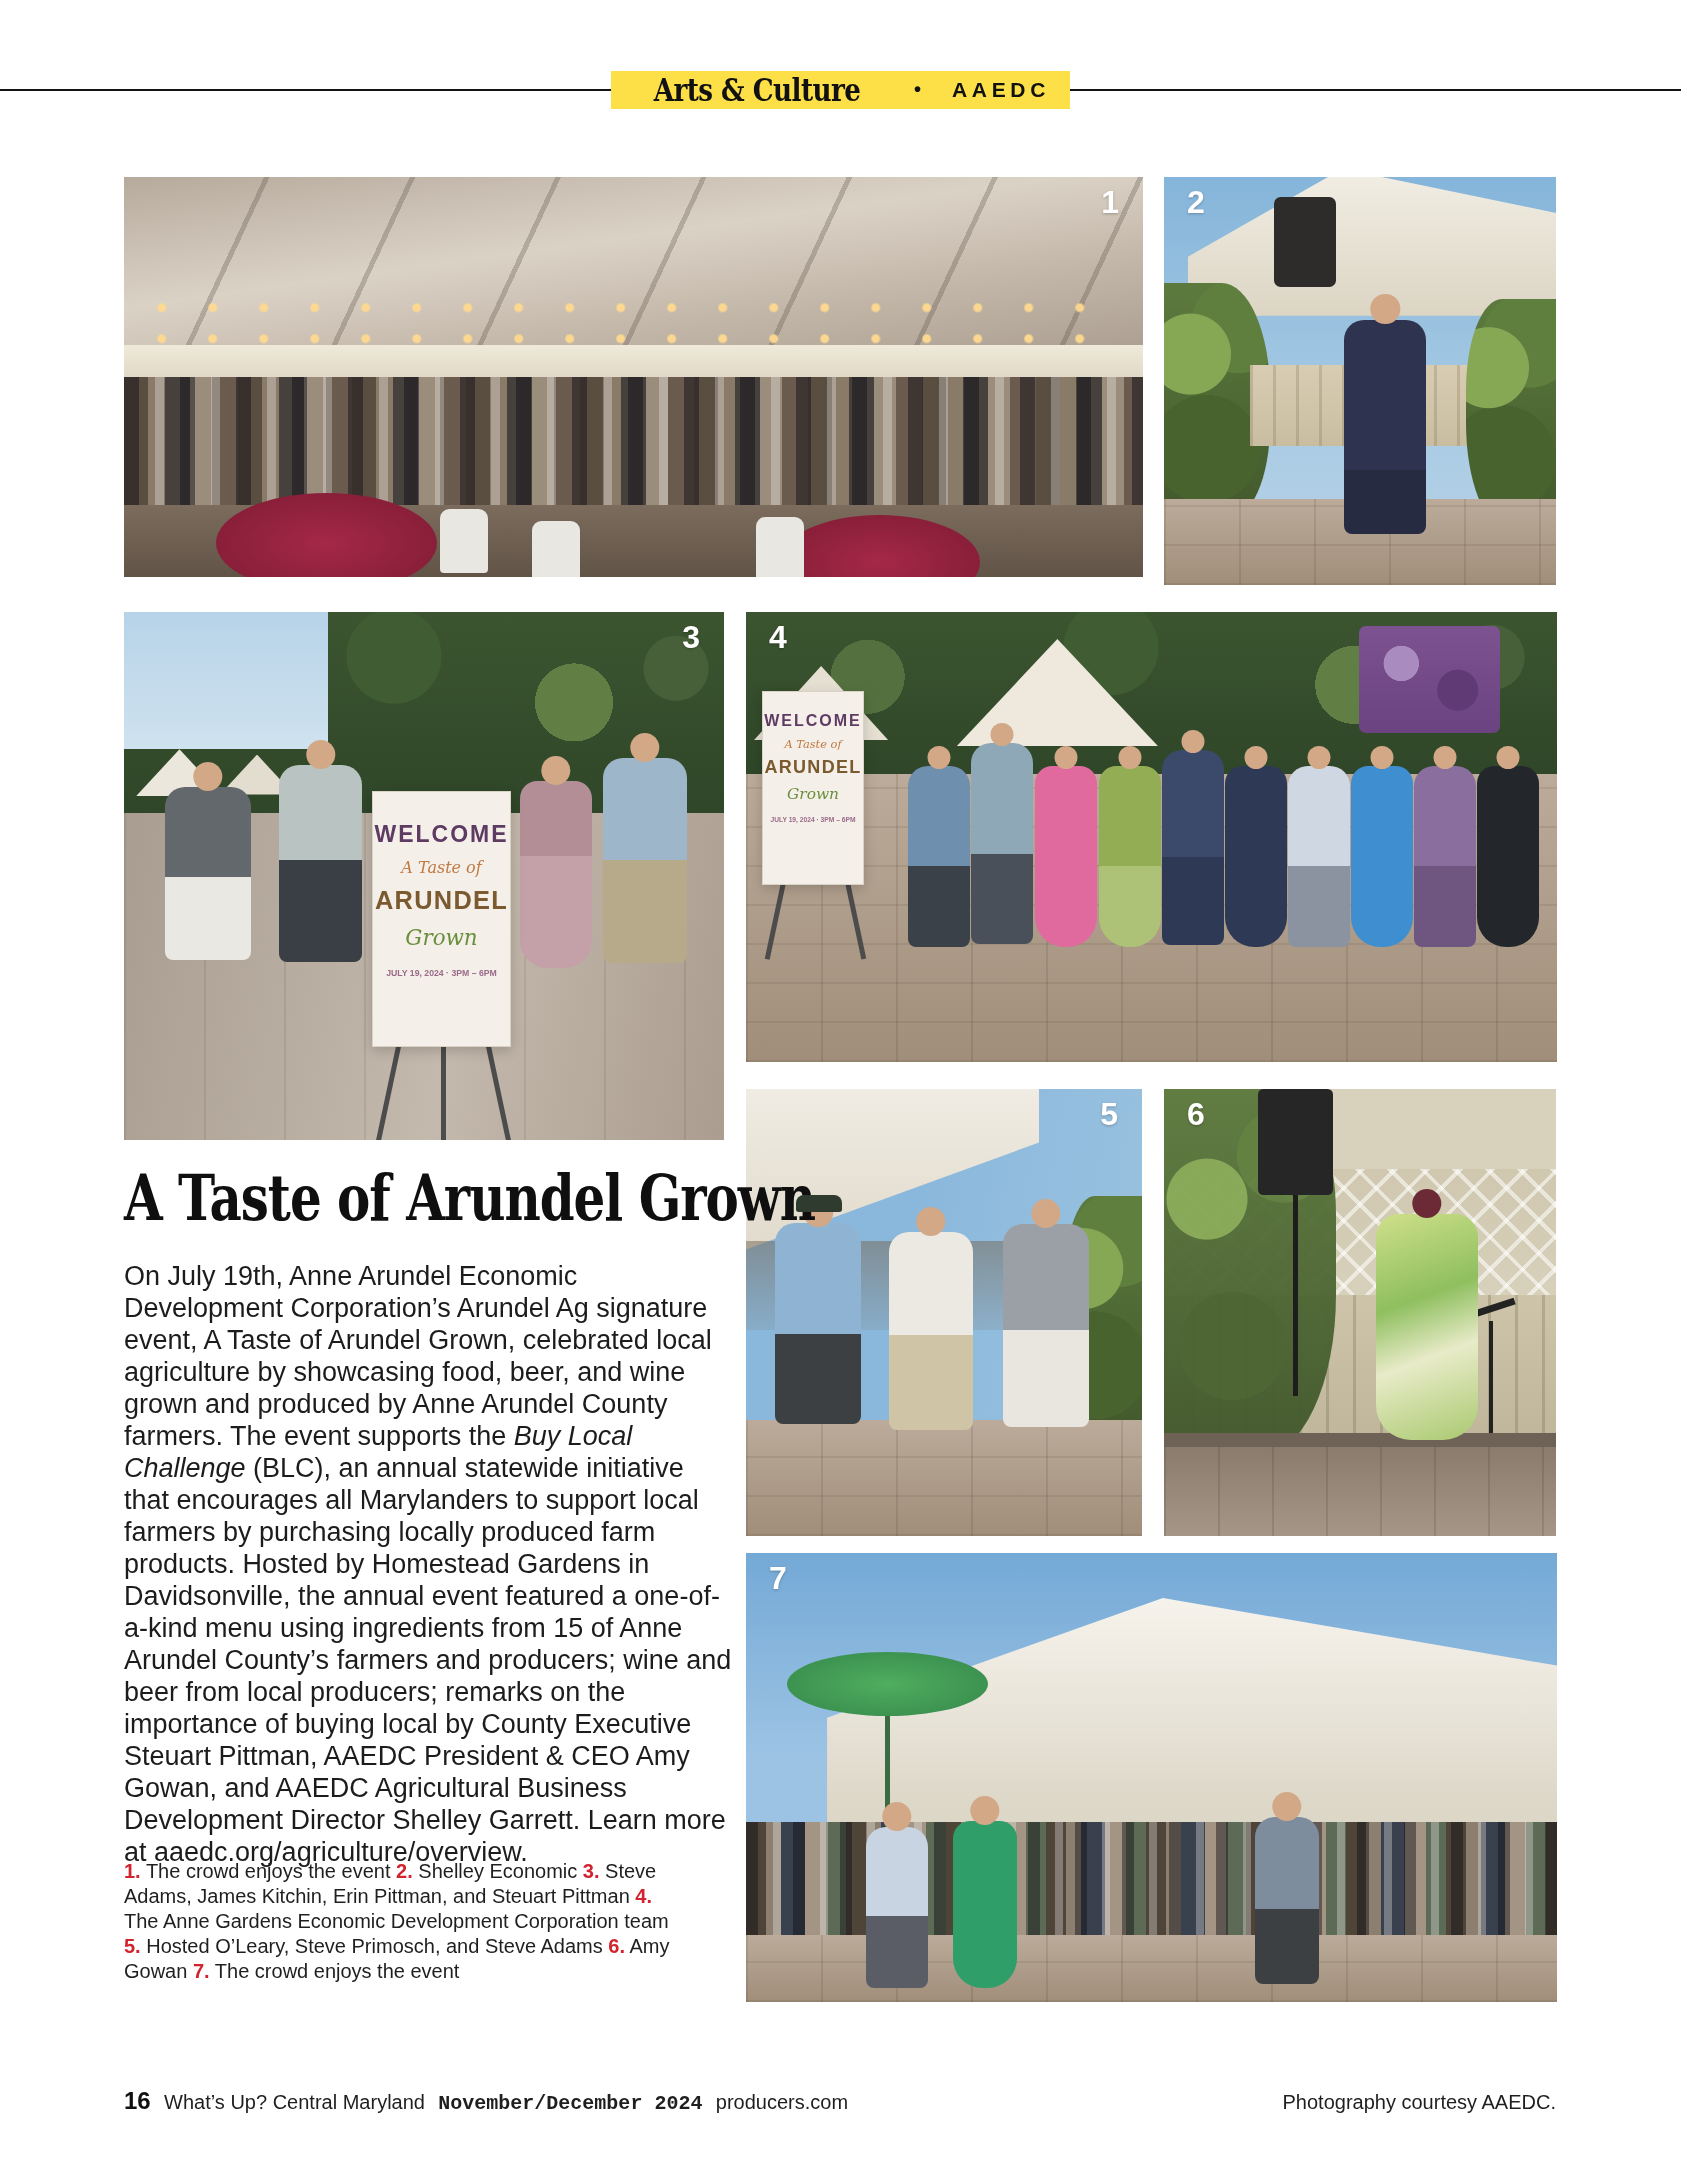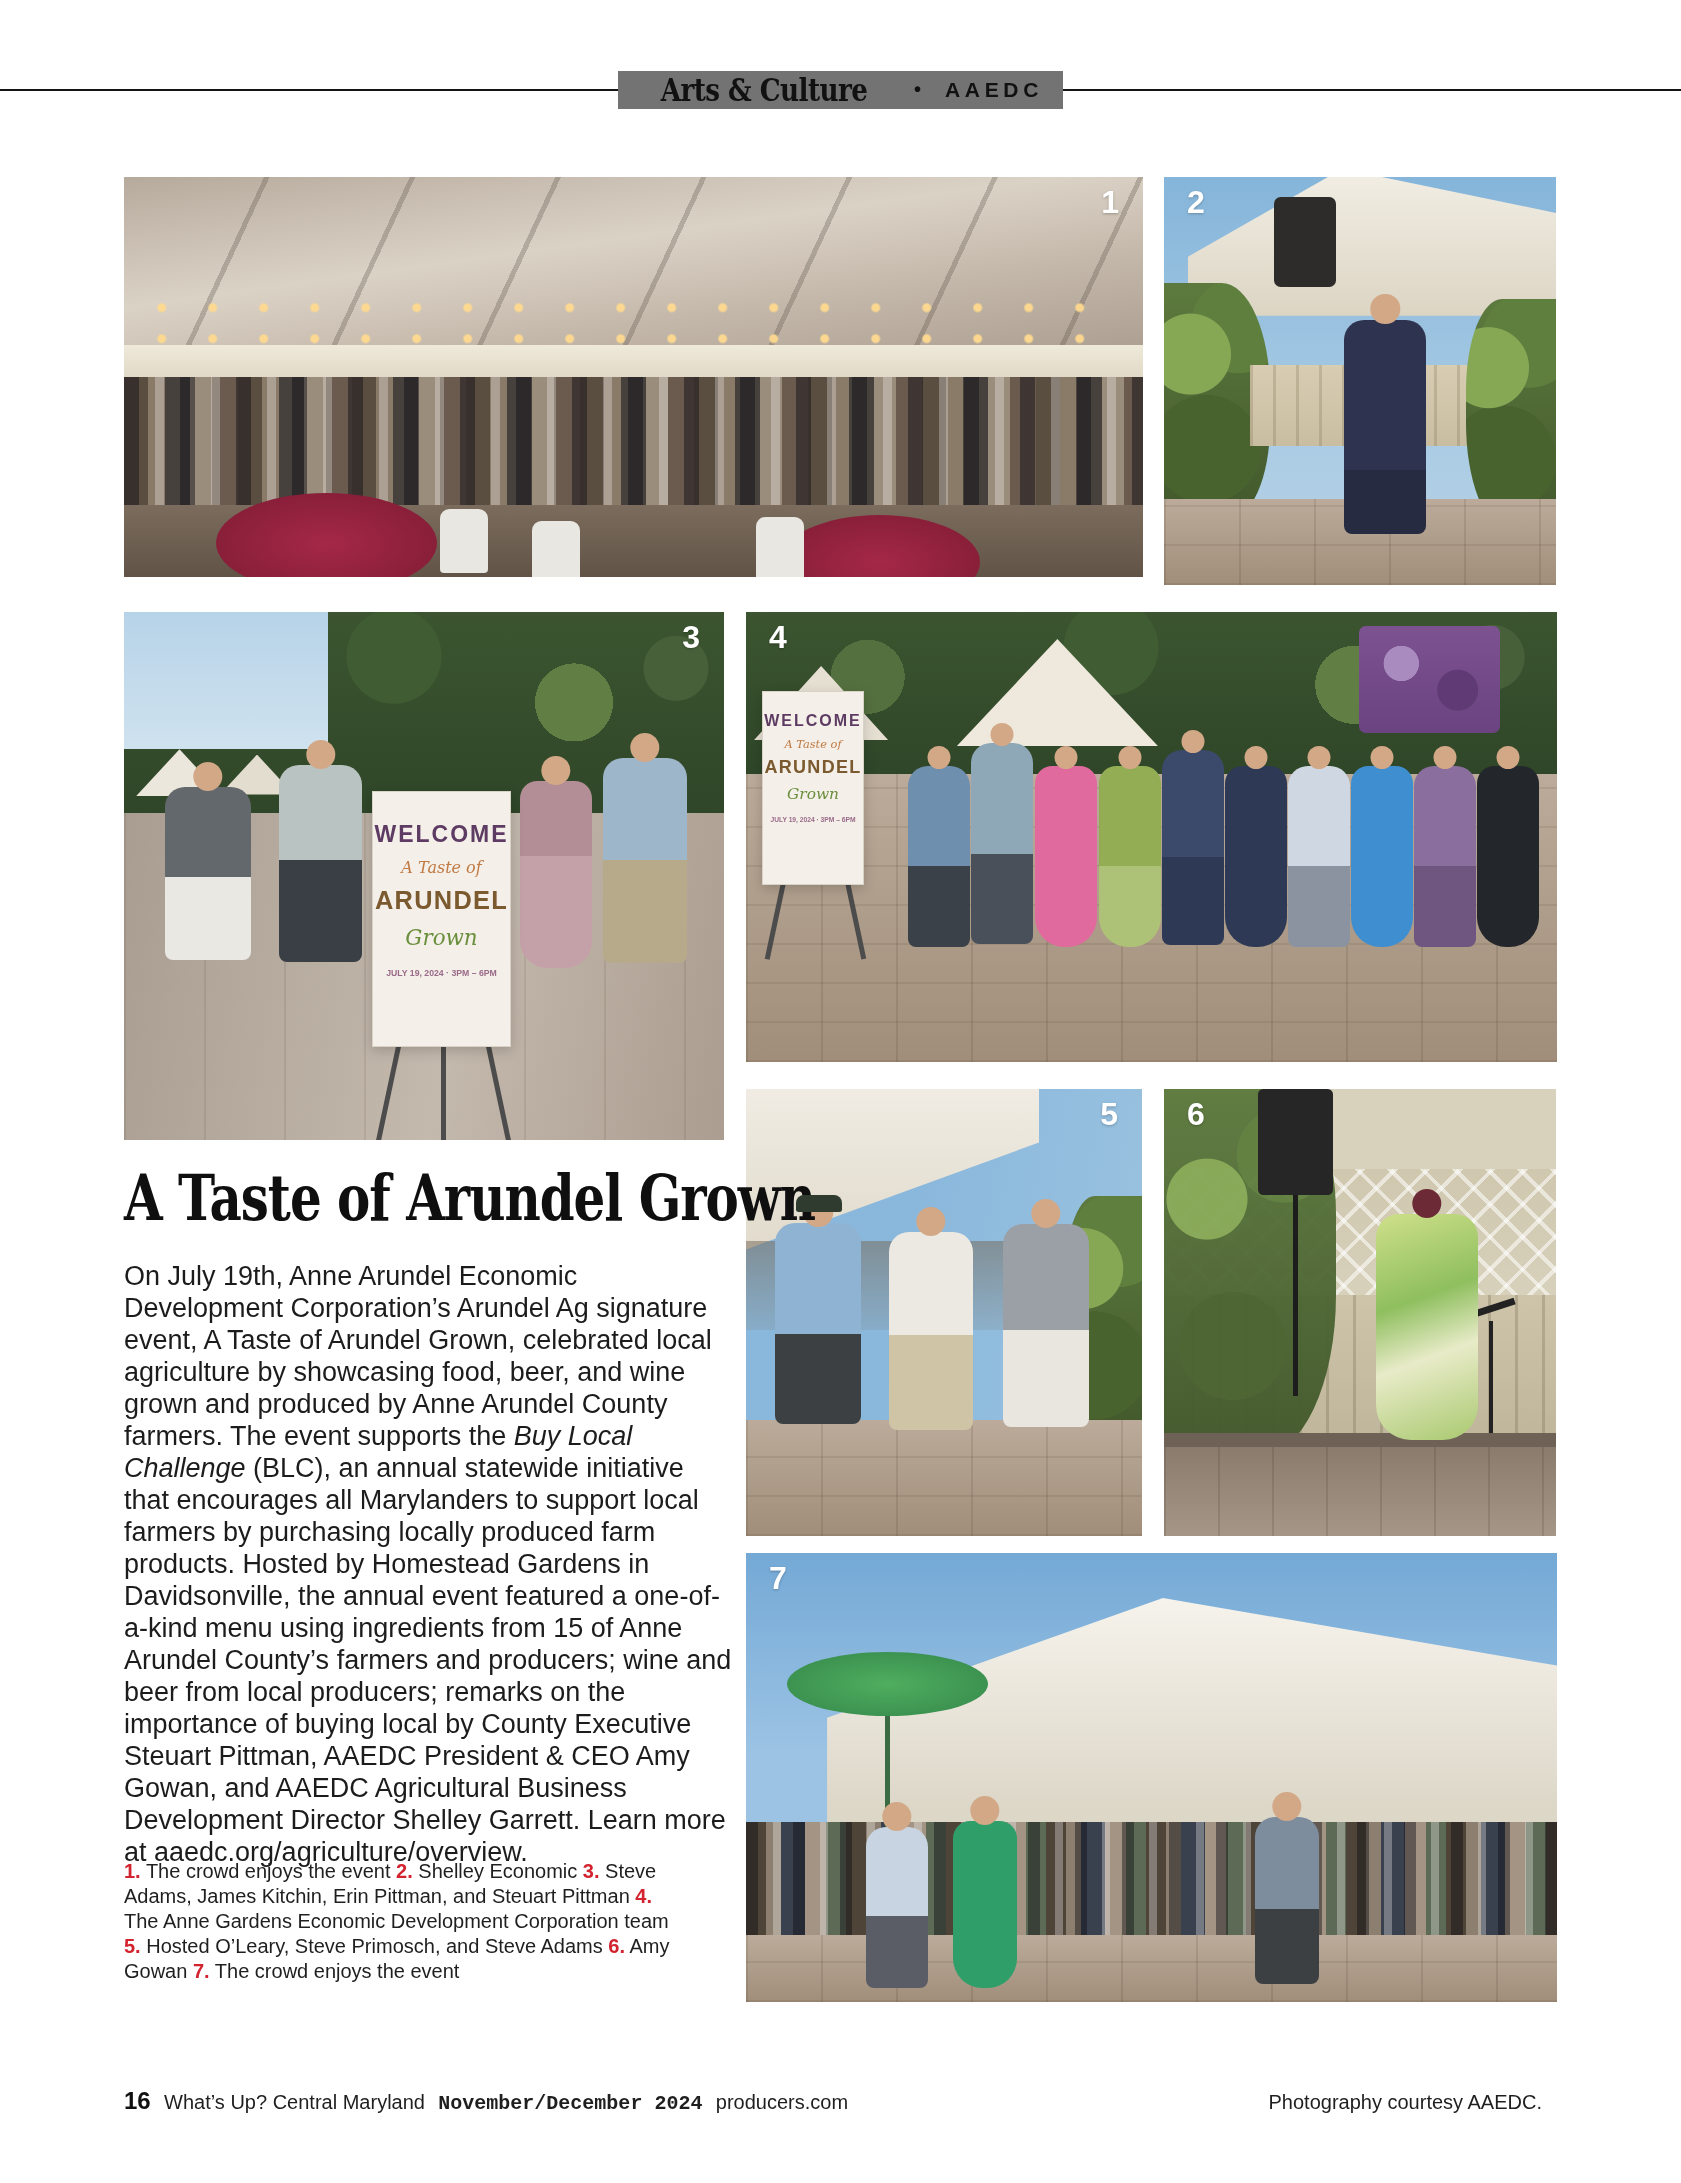--- a/index.html
+++ b/index.html
@@ -10,21 +10,21 @@
     color:#1d1d1d; overflow:hidden;
   }
   .page { position:absolute; inset:0; background:#fff; }
 
   
   .hdr-rule { position:absolute; left:0; right:0; top:89px; height:2px; background:#141414; }
   .hdr-text {
     position:absolute; left:0; right:0; top:64px; height:51px;
     display:flex; align-items:center; justify-content:center; gap:16px;
   }
-  .hdr-inner { background:#737373; padding:0 20px; display:flex; align-items:center; gap:24px; }
+  .hdr-inner { background:#fde047; padding:0 20px; display:flex; align-items:center; gap:31px; }
   .hdr-section {
     font-family:"DejaVu Serif", serif; font-weight:bold; font-size:32px; color:#111;
     display:inline-block; transform:scaleX(.82); transform-origin:center; letter-spacing:-0.7px;
     white-space:nowrap;
   }
   .hdr-dot { font-size:20px; font-weight:bold; color:#111; }
   .hdr-cat { font-size:21px; font-weight:bold; letter-spacing:4.7px; color:#111; white-space:nowrap; }
 
   
   .photo { position:absolute; overflow:hidden; background:#b9b0a4; }
@@ -221,21 +221,21 @@
   }
   .body-text em { font-style:italic; }
   .captions {
     position:absolute; left:124px; top:1859px; width:557px;
     font-size:20px; line-height:25px; color:#1f1f1f;
   }
   .cap-num { color:#d2232e; font-weight:bold; }
 
   
   .footer {
-    position:absolute; left:124px; right:139px; top:2087px;
+    position:absolute; left:124px; right:125px; top:2087px;
     display:flex; justify-content:space-between; align-items:baseline;
     font-size:20px; color:#1f1f1f;
   }
   .footer-left { display:flex; align-items:baseline; gap:13.4px; }
   .page-num { font-size:24px; font-weight:bold; color:#111; }
   .issue { font-weight:bold;font-family:Liberation Mono, monospace; }
 </style>
 </head>
 <body>
 

